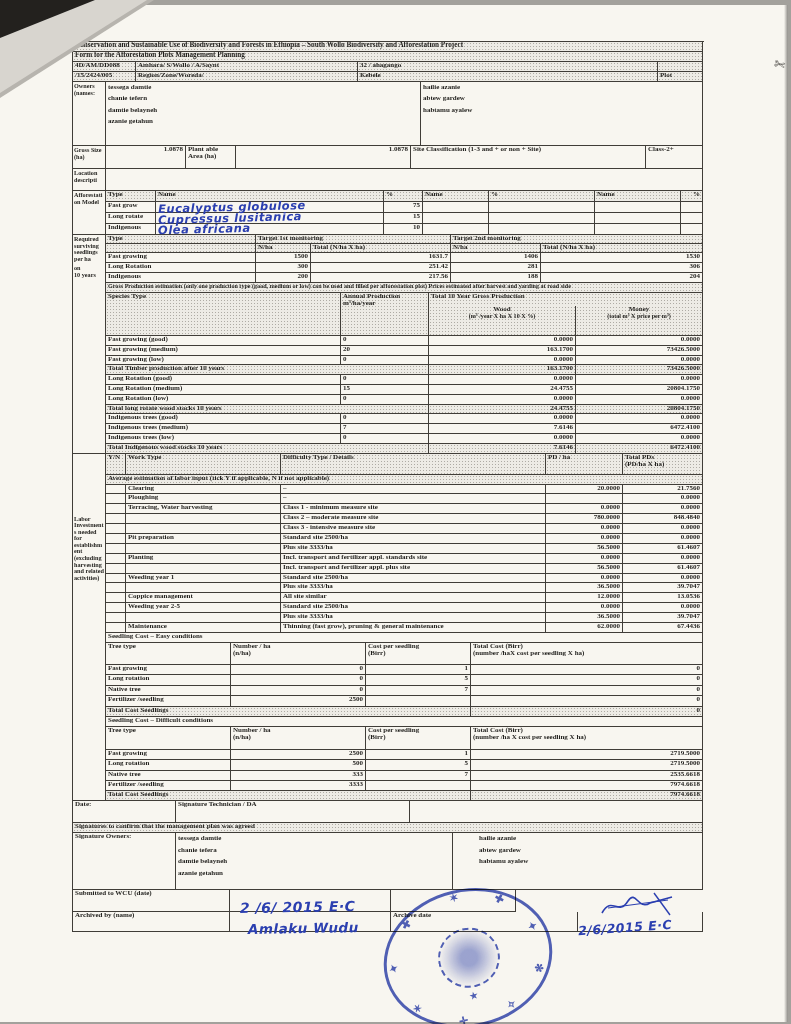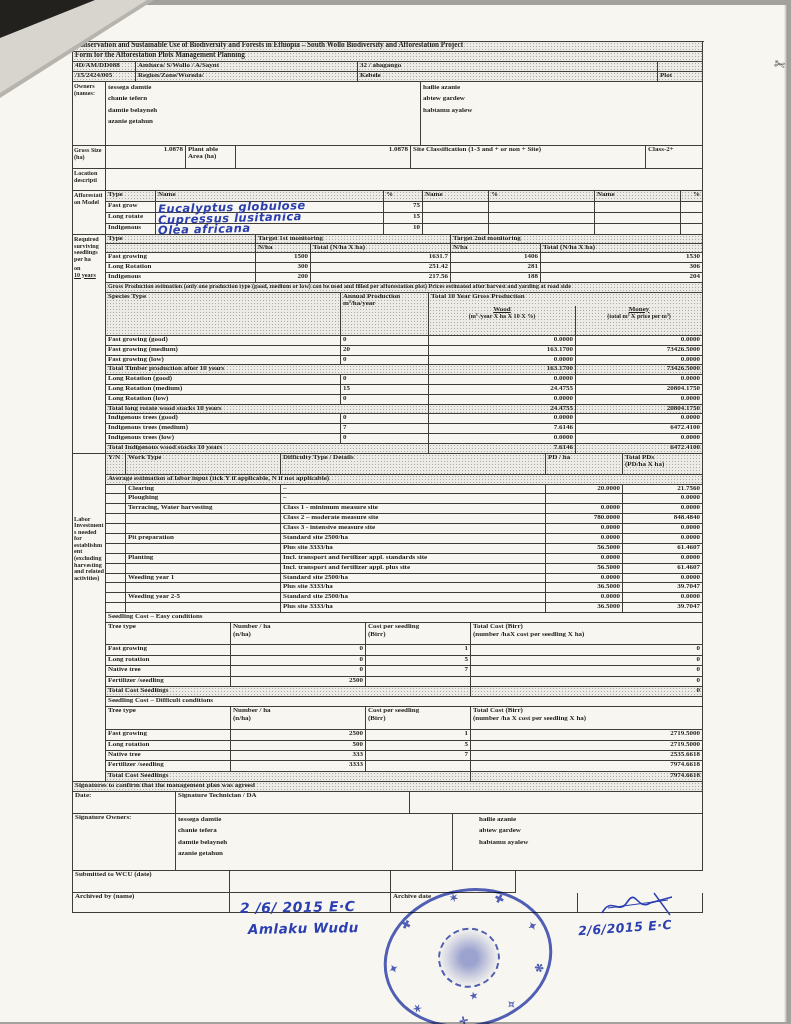--- a/index.html
+++ b/index.html
@@ -16,21 +16,21 @@
   .r{display:flex;}
   .c{border-right:1px solid var(--bd);border-bottom:1px solid var(--bd);padding:0 2px;box-sizing:border-box;overflow:hidden;}
   .ov{overflow:visible;}
   .num{text-align:right;}
   .ctr{text-align:center;}
   .sh{background-color:#edebe5;background-image:radial-gradient(#aeaba4 .7px,transparent .85px);background-size:3px 3px;}
   .sec{display:flex;}
   .sb{width:33px;min-width:33px;border-right:1px solid var(--bd);border-bottom:1px solid var(--bd);padding:1px 1px;box-sizing:border-box;font-size:6.2px;overflow-wrap:anywhere;}
   .sc{flex:1;display:flex;flex-direction:column;}
   .small{font-size:6.1px;}
-  .ul{text-decoration:underline;}
+  .ul{}
   
   .hw{font-family:"DejaVu Sans",sans-serif;font-style:italic;color:var(--ink);font-weight:bold;letter-spacing:.5px;white-space:nowrap;}
   .hw-name{font-size:11.5px;margin-top:-1px;transform:rotate(-1.5deg);display:inline-block;}
   .abs{position:absolute;}
   
   #stamp{position:absolute;left:383px;top:884px;width:170px;height:138px;transform:rotate(-13deg);opacity:.82;mix-blend-mode:multiply;pointer-events:none;}
   #stamp .ring{position:absolute;inset:0;border:3px solid var(--ink);border-radius:50%;}
   #stamp .emblem{position:absolute;left:55px;top:39px;width:58px;height:56px;border:2px dashed var(--ink);border-radius:50%;background:radial-gradient(rgba(43,63,176,.55) 20%,rgba(43,63,176,.18) 55%,transparent 75%);}
   #stamp .mk{position:absolute;color:var(--ink);font-size:11px;font-weight:bold;}
   #sig-svg{position:absolute;left:596px;top:886px;}
@@ -393,37 +393,51 @@
           </div>
 
           <div class="r" style="height:9.9px">
             <div class="c" style="width:20px"></div>
             <div class="c" style="width:155px"></div>
             <div class="c" style="width:265px">Plus site 3333/ha</div>
             <div class="c num" style="width:77px">36.5000</div>
             <div class="c num" style="width:80px">39.7047</div>
           </div>
 
+          <div class="r" style="height:9.9px">
+            <div class="c" style="width:20px"></div>
+            <div class="c" style="width:155px">Coppice management</div>
+            <div class="c" style="width:265px">All site similar</div>
+            <div class="c num" style="width:77px">12.0000</div>
+            <div class="c num" style="width:80px">13.0536</div>
+          </div>
 
           <div class="r" style="height:9.9px">
             <div class="c" style="width:20px"></div>
             <div class="c" style="width:155px">Weeding year 2-5</div>
             <div class="c" style="width:265px">Standard site 2500/ha</div>
             <div class="c num" style="width:77px">0.0000</div>
             <div class="c num" style="width:80px">0.0000</div>
           </div>
 
           <div class="r" style="height:9.9px">
             <div class="c" style="width:20px"></div>
             <div class="c" style="width:155px"></div>
             <div class="c" style="width:265px">Plus site 3333/ha</div>
             <div class="c num" style="width:77px">36.5000</div>
             <div class="c num" style="width:80px">39.7047</div>
           </div>
 
+          <div class="r" style="height:9.9px">
+            <div class="c" style="width:20px"></div>
+            <div class="c" style="width:155px">Maintenance</div>
+            <div class="c" style="width:265px">Thinning (fast grow), pruning &amp; general maintenance</div>
+            <div class="c num" style="width:77px">62.0000</div>
+            <div class="c num" style="width:80px">67.4436</div>
+          </div>
         </div>
 
         <div class="r" style="height:10px">
             <div class="c" style="width:597px">Seedling Cost – Easy conditions</div>
           </div>
         <div class="r" style="height:22px">
           <div class="c" style="width:125px">Tree type</div>
           <div class="c" style="width:135px">
               <div>Number / ha</div>
               <div>(n/ha)</div>
@@ -518,28 +532,28 @@
             <div class="c num" style="width:232px">7974.6618</div>
           </div>
         </div>
         <div class="r" style="height:10px">
           <div class="c sh" style="width:365px">Total Cost Seedlings</div>
           <div class="c sh num" style="width:232px">7974.6618</div>
         </div>
       </div>
     </div>
 
-    <div class="r">
-        <div class="c sh" style="width:630px;height:10px">Signatures to confirm that the management plan was agreed</div>
-      </div>
     <div class="r" style="height:22px">
       <div class="c" style="width:103px">Date:</div>
       <div class="c" style="width:234px">Signature Technician / DA</div>
       <div class="c" style="width:293px"></div>
     </div>
+    <div class="r">
+        <div class="c sh" style="width:630px;height:10px">Signatures to confirm that the management plan was agreed</div>
+      </div>
     <div class="r" style="height:57px">
       <div class="c" style="width:103px">Signature Owners:</div>
       <div class="c" style="width:277px;line-height:11.5px">
           <div>tessega damtie</div>
           <div>chanie tefera</div>
           <div>damtie belayneh</div>
           <div>azanie getahun</div>
         </div>
       <div class="c" style="width:250px;line-height:11.5px;padding-left:26px">
           <div>hailie azanie</div>

